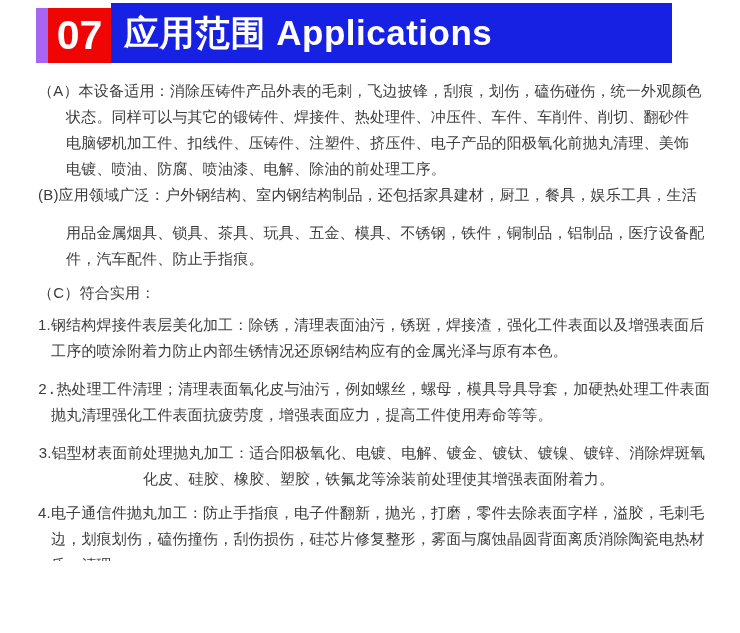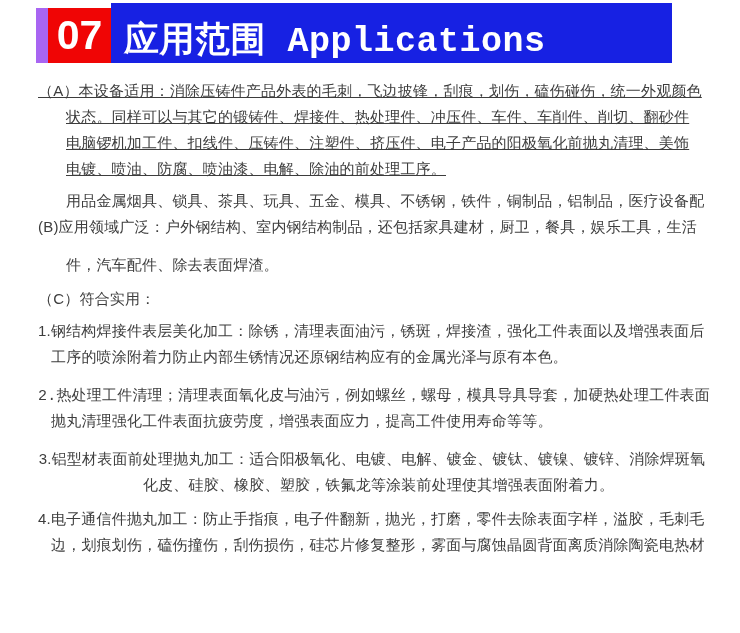--- a/index.html
+++ b/index.html
@@ -45,23 +45,22 @@
   .num-box span{
     color:#ffffff;
     font-size:41px;
     font-weight:bold;
     line-height:1;
   }
   .banner{
     flex:1;
     background:var(--blue);
     display:flex;
-    align-items:flex-end;
+    align-items:center;
     padding-left:13px;
-    font-family:Liberation Mono, monospace;
   }
   .banner h1{
     color:#ffffff;
     font-size:35px;
     font-weight:bold;
     letter-spacing:0.5px;
     white-space:nowrap;
   }
   
   .content{
@@ -69,21 +68,21 @@
     font-size:15px;
     letter-spacing:0.2px;
     line-height:26px;
   }
   .section{margin-bottom:6px;}
   .section .line{white-space:nowrap;}
   .line.indent-0{padding-left:0;}
   .line.indent-1{padding-left:28px;}
   .line.indent-2{padding-left:13px;}
   .line.gap-after{margin-bottom:12px;}
-  .sec-section-a{margin-bottom:6px;text-decoration:underline;}
+  .sec-section-a{margin-bottom:0;}
   .sec-section-b{margin-bottom:8px;}
   .sec-section-c{}
   .sec-item-1{margin-bottom:14px;}
   .sec-item-2{margin-bottom:10px;font-family:Liberation Mono, monospace;}
   .sec-item-3{margin-bottom:8px;text-align:center;}
   .sec-item-4{margin-bottom:0;}
 </style>
 </head>
 <body>
 
@@ -100,23 +99,23 @@
   </div>
 
   <div class="content" id="content">
       <div class="section sec-section-a">
         <div class="line indent-0">（A）本设备适用：消除压铸件产品外表的毛刺，飞边披锋，刮痕，划伤，磕伤碰伤，统一外观颜色</div>
         <div class="line indent-1">状态。同样可以与其它的锻铸件、焊接件、热处理件、冲压件、车件、车削件、削切、翻砂件</div>
         <div class="line indent-1">电脑锣机加工件、扣线件、压铸件、注塑件、挤压件、电子产品的阳极氧化前抛丸清理、美饰</div>
         <div class="line indent-1">电镀、喷油、防腐、喷油漆、电解、除油的前处理工序。</div>
       </div>
       <div class="section sec-section-b">
+        <div class="line indent-0 gap-after">(B)应用领域广泛：户外钢结构、室内钢结构制品，还包括家具建材，厨卫，餐具，娱乐工具，生活</div>
         <div class="line indent-1">用品金属烟具、锁具、茶具、玩具、五金、模具、不锈钢，铁件，铜制品，铝制品，医疗设备配</div>
-        <div class="line indent-0 gap-after">(B)应用领域广泛：户外钢结构、室内钢结构制品，还包括家具建材，厨卫，餐具，娱乐工具，生活</div>
-        <div class="line indent-1">件，汽车配件、除去表面焊渣。</div>
+        <div class="line indent-1">件，汽车配件、防止手指痕。</div>
       </div>
       <div class="section sec-section-c">
         <div class="line indent-0">（C）符合实用：</div>
       </div>
       <div class="section sec-item-1">
         <div class="line indent-0">1.钢结构焊接件表层美化加工：除锈，清理表面油污，锈斑，焊接渣，强化工件表面以及增强表面后</div>
         <div class="line indent-2">工序的喷涂附着力防止内部生锈情况还原钢结构应有的金属光泽与原有本色。</div>
       </div>
       <div class="section sec-item-2">
         <div class="line indent-0">2.热处理工件清理；清理表面氧化皮与油污，例如螺丝，螺母，模具导具导套，加硬热处理工件表面</div>

